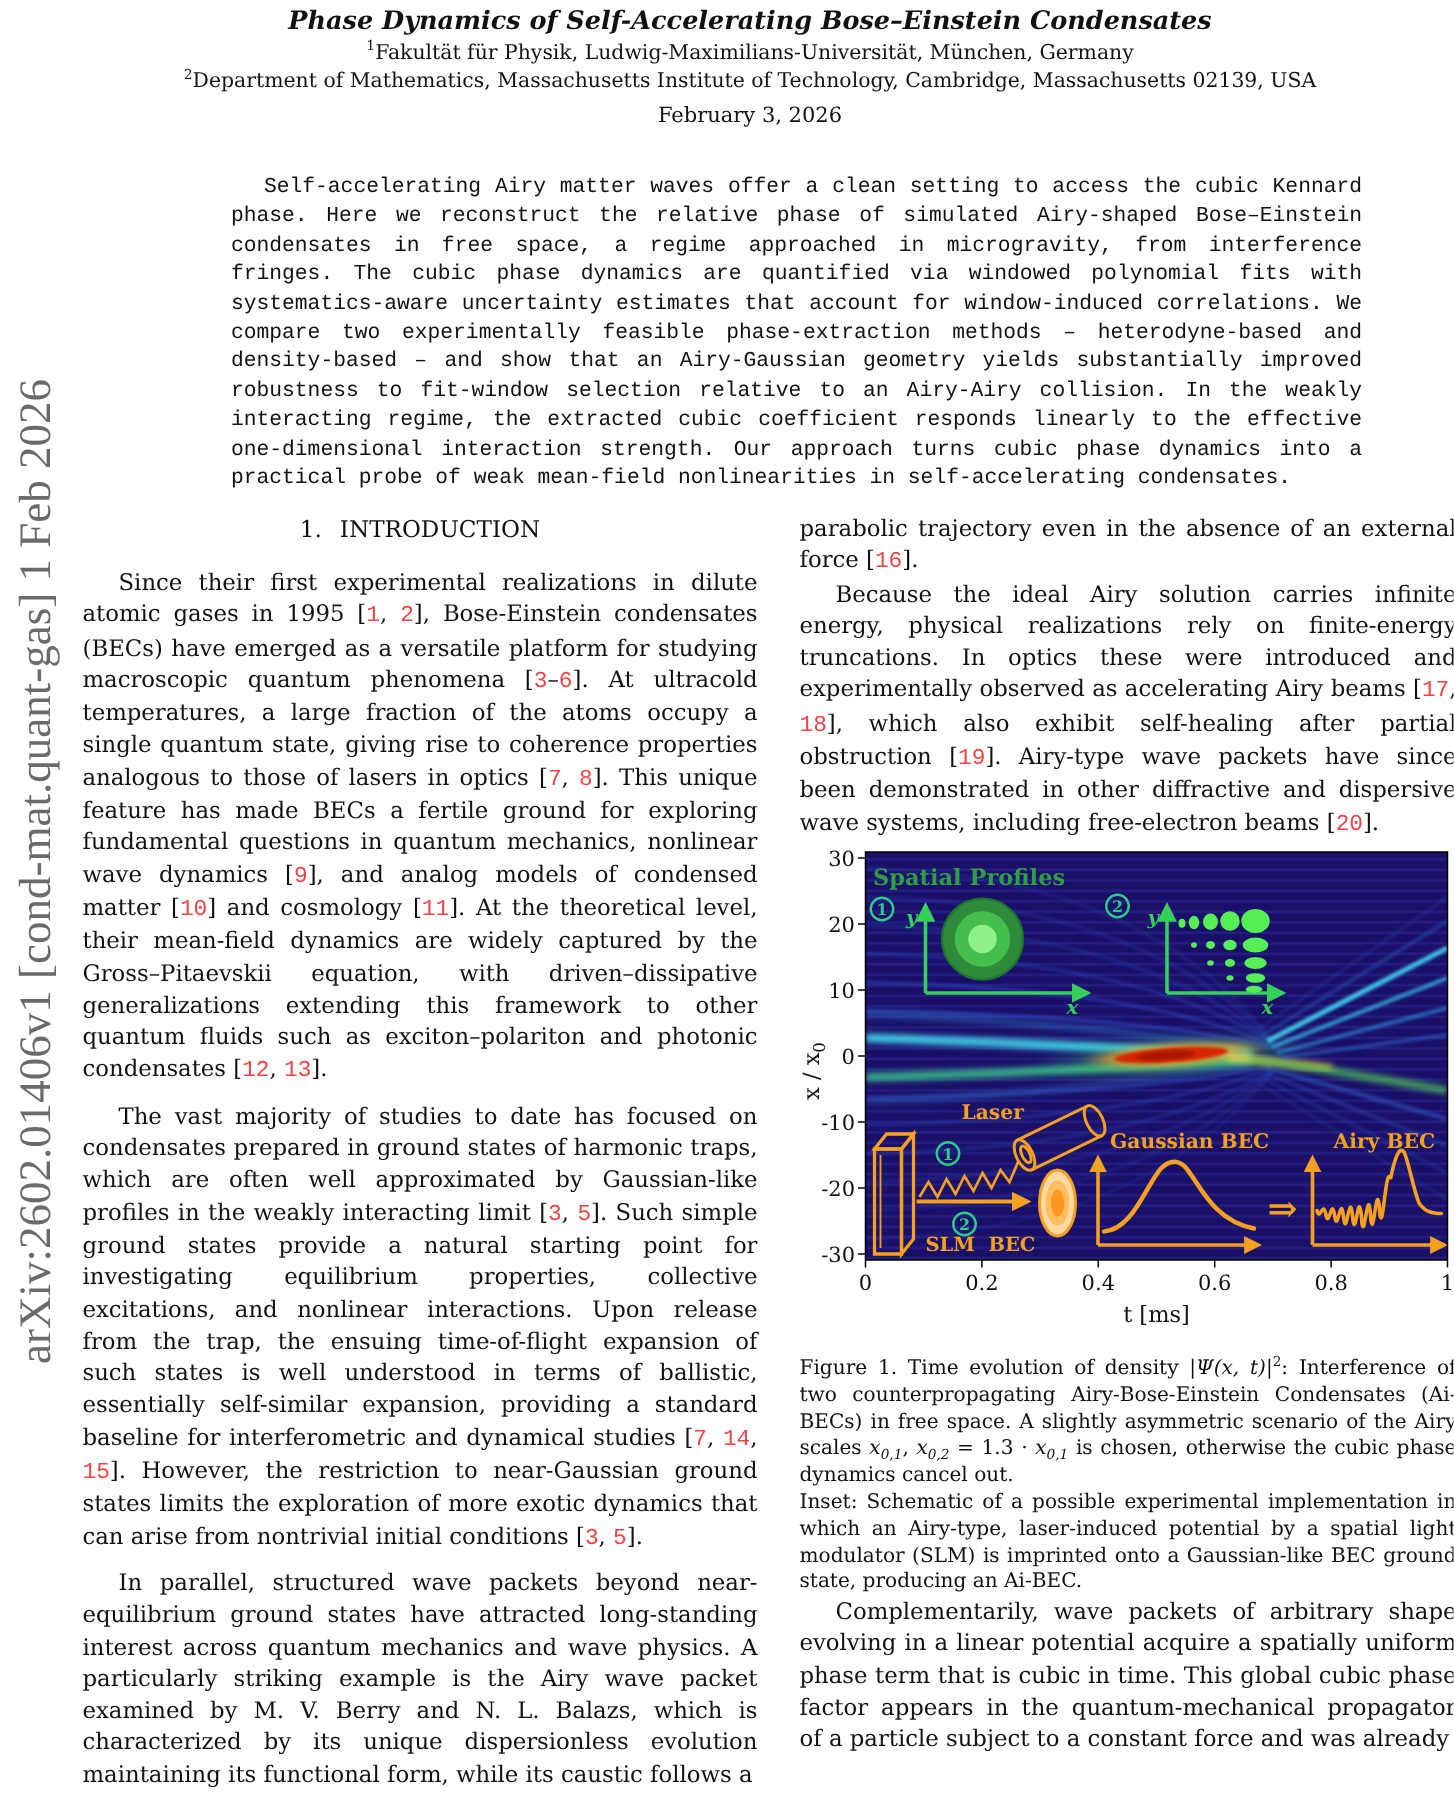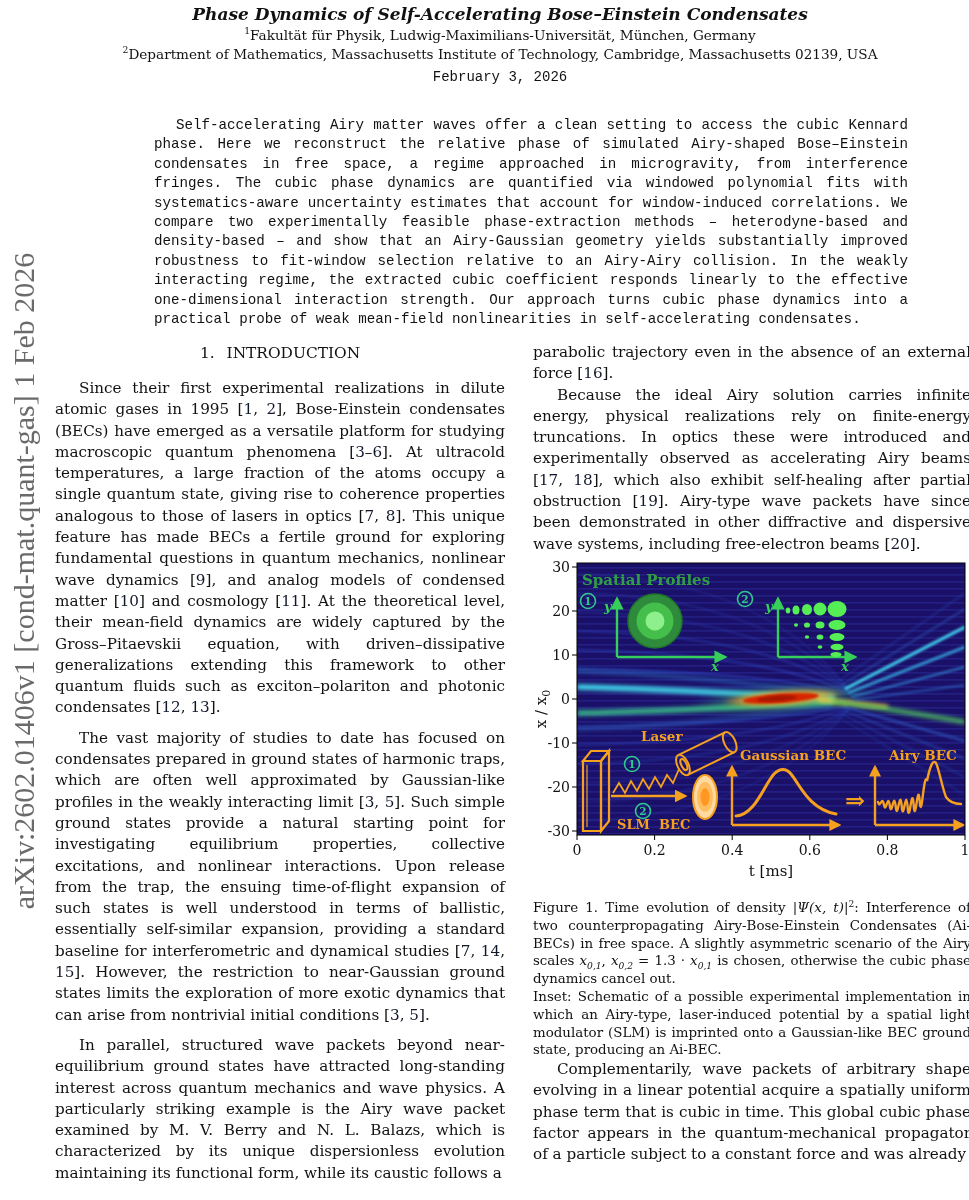--- a/index.html
+++ b/index.html
@@ -1,34 +1,34 @@
 <!DOCTYPE html>
 <html><head>
 <meta charset="utf-8">
 <style>
   html,body{margin:0;padding:0;}
   body{
     width:969px;height:1200px;position:relative;overflow:hidden;
     background:#ffffff;color:#111;
     font-family:"DejaVu Serif", serif;
   }
-  .cite{color:#0f172a;}
+  .cite{color:#ef4444;font-family:Liberation Mono, monospace;}
   sup{font-size:68%;line-height:0;}
   sub{font-size:68%;line-height:0;font-style:italic;}
   .arxiv-strip{
     position:absolute;left:-424px;top:562px;width:900px;height:38px;
     transform:rotate(-90deg);
     text-align:center;font-size:30px;color:#6a6a6a;
     font-family:"Liberation Serif", serif;white-space:nowrap;
   }
   .header{position:absolute;left:60px;top:0;width:880px;text-align:center;}
   .paper-title{font-size:17px;font-weight:bold;margin-top:4px;font-style:italic;}
   .authors{font-size:15px;margin-top:9px;}
   .affil{font-size:13.6px;margin-top:3px;}
-  .pdate{font-size:14px;margin-top:7px;font-family:Liberation Mono, monospace;}
+  .pdate{font-size:14px;margin-top:7px;}
   .abstract{
     position:absolute;left:154px;top:116px;width:754px;
     font-size:14.2px;line-height:19.4px;text-align:justify;text-indent:22px;font-family:Liberation Mono, monospace;
   }
   .columns{position:absolute;left:55px;top:338px;width:914px;}
   .col-left{position:absolute;left:0;top:0;width:450px;}
   .col-right{position:absolute;left:478px;top:4px;width:438px;}
   .section-head{
     text-align:center;font-weight:normal;font-size:15.4px;margin:6px 0 16px 0;
   }

